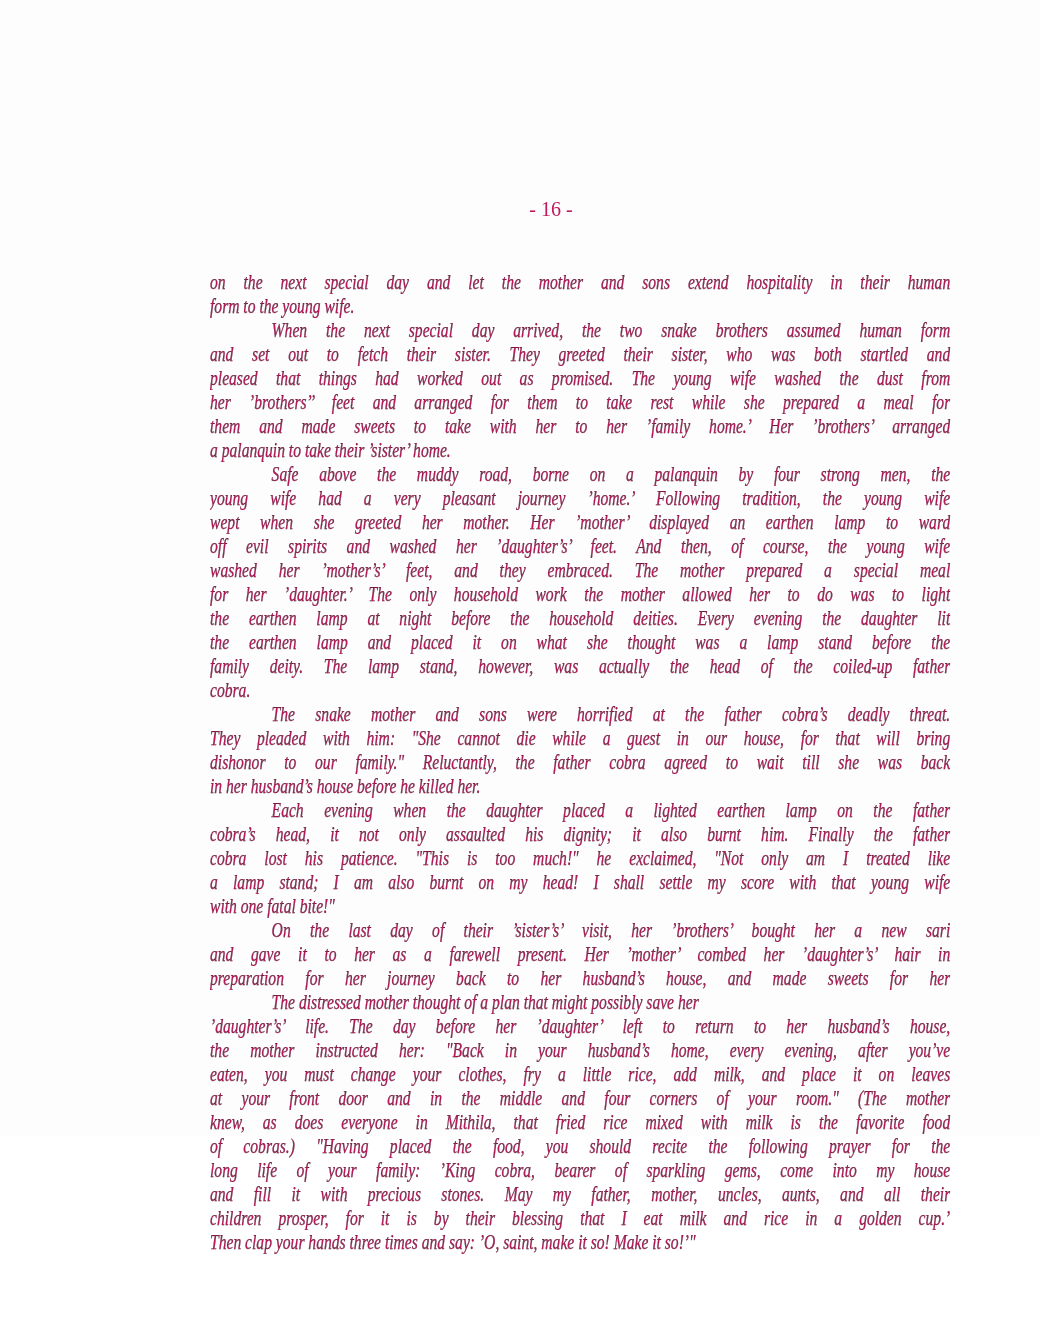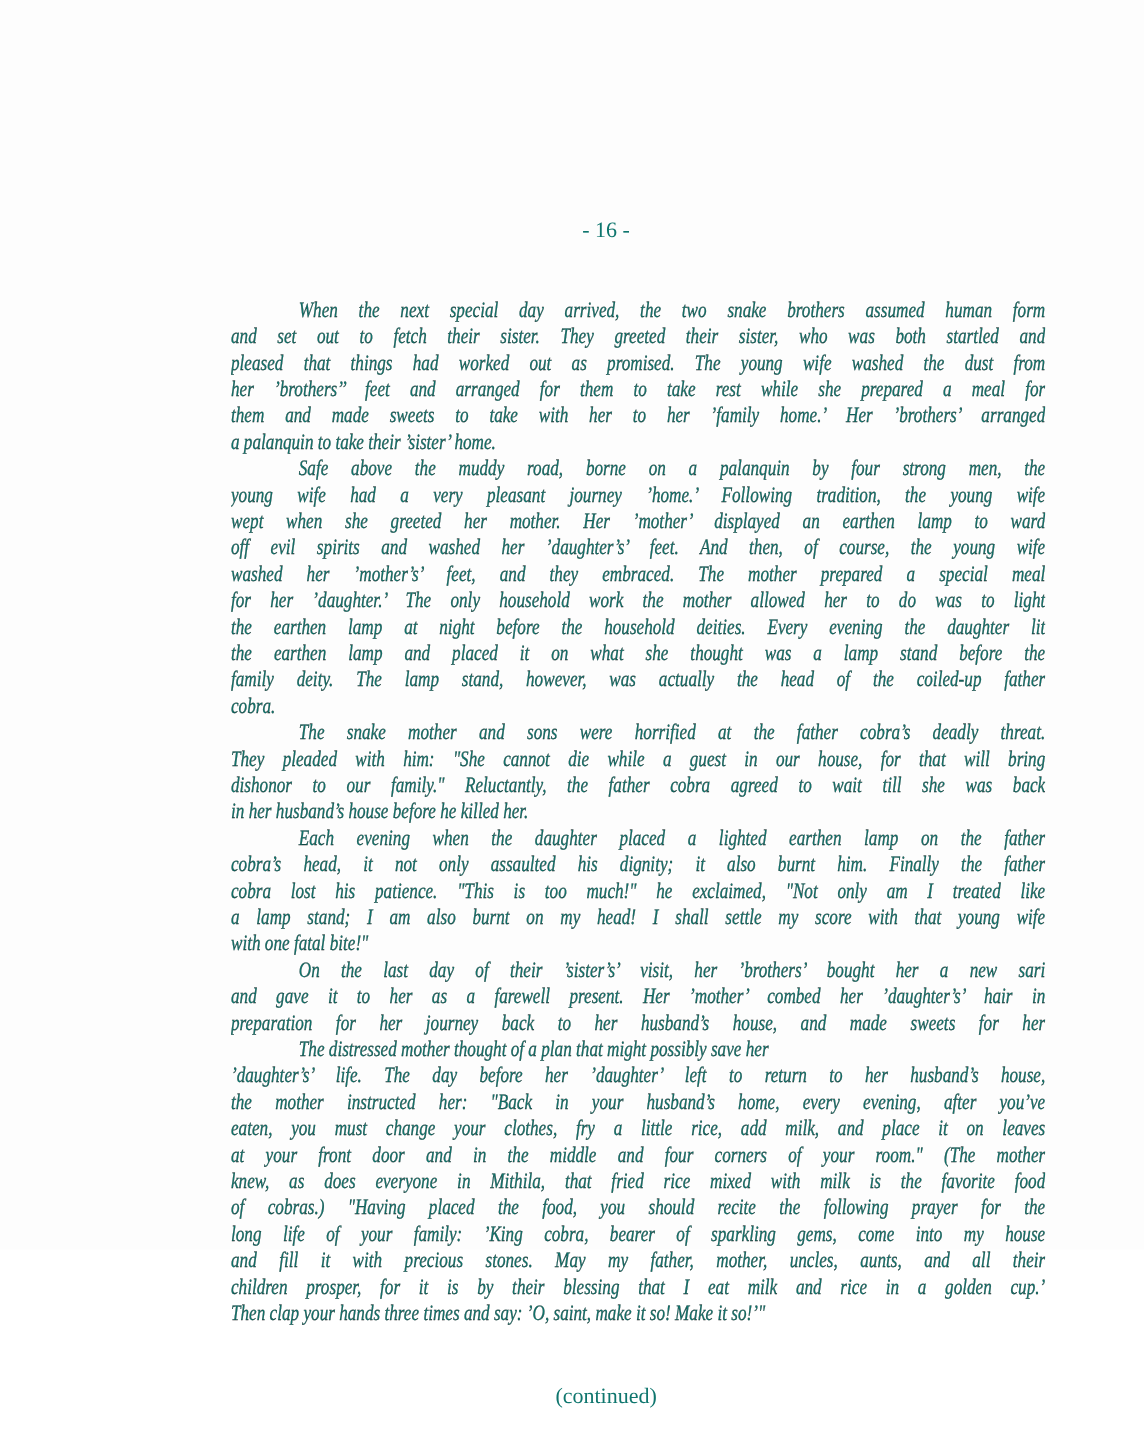--- a/index.html
+++ b/index.html
@@ -4,21 +4,21 @@
 <style>
   html, body { margin: 0; padding: 0; }
   body {
     width: 1040px; height: 1318px;
     background: #ffffff; overflow: hidden;
   }
   .page {
     position: relative;
     width: 1040px; height: 1136px;
     background: #fdfdfd;
-    color: #0f766e;
+    color: #be185d;
     font-family: "Liberation Serif", "DejaVu Serif", serif;
   }
   .page-number {
     position: absolute;
     top: 198px; left: 210px; width: 740px;
     text-align: center;
     font-size: 20px;
     transform: translateX(-29px);
   }
   .story {
@@ -52,20 +52,24 @@
     transform: translateX(-29px);
   }
 </style>
 </head>
 <body>
 
 <div class="page">
   <div class="page-number">- 16 -</div>
 
   <div class="story">
+      <div class="paragraph">
+        <div class="line just">on the next special day and let the mother and sons extend hospitality in their human</div>
+        <div class="line">form to the young wife.</div>
+      </div>
       <div class="paragraph">
         <div class="line just indent">When the next special day arrived, the two snake brothers assumed human form</div>
         <div class="line just">and set out to fetch their sister. They greeted their sister, who was both startled and</div>
         <div class="line just">pleased that things had worked out as promised. The young wife washed the dust from</div>
         <div class="line just">her ’brothers’’ feet and arranged for them to take rest while she prepared a meal for</div>
         <div class="line just">them and made sweets to take with her to her ’family home.’ Her ’brothers’ arranged</div>
         <div class="line">a palanquin to take their ’sister’ home.</div>
       </div>
       <div class="paragraph">
         <div class="line just indent">Safe above the muddy road, borne on a palanquin by four strong men, the</div>
@@ -105,14 +109,13 @@
         <div class="line just">at your front door and in the middle and four corners of your room." (The mother</div>
         <div class="line just">knew, as does everyone in Mithila, that fried rice mixed with milk is the favorite food</div>
         <div class="line just">of cobras.) "Having placed the food, you should recite the following prayer for the</div>
         <div class="line just">long life of your family: ’King cobra, bearer of sparkling gems, come into my house</div>
         <div class="line just">and fill it with precious stones. May my father, mother, uncles, aunts, and all their</div>
         <div class="line just">children prosper, for it is by their blessing that I eat milk and rice in a golden cup.’</div>
         <div class="line">Then clap your hands three times and say: ’O, saint, make it so! Make it so!’"</div>
       </div>
     </div>
 
-  <div class="footer">(continued)</div>
 </div>
 
 </body></html>

